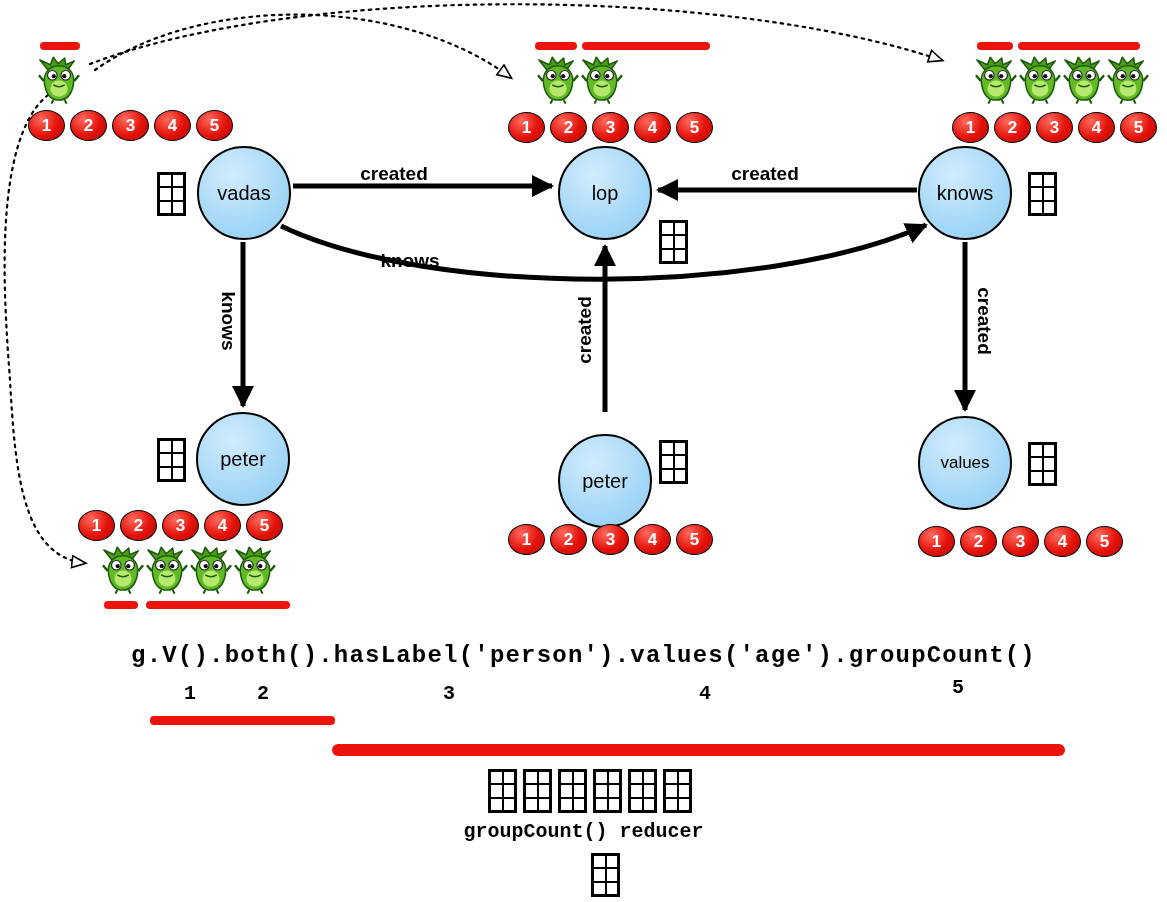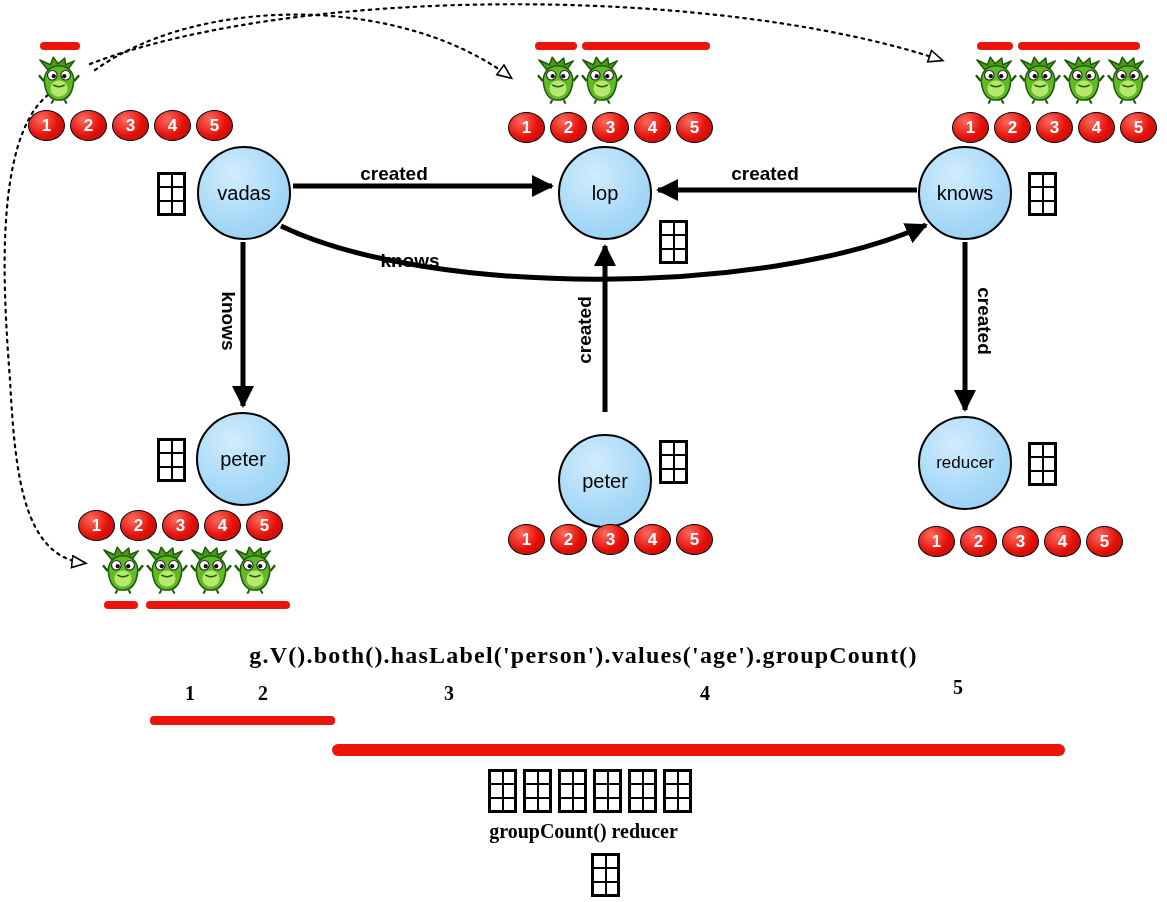--- a/index.html
+++ b/index.html
@@ -23,21 +23,21 @@
           border:1.6px solid #000; color:#fff; font-weight:bold; font-size:17px;
           display:flex; align-items:center; justify-content:center; flex:0 0 auto; }
   .gremlin-group { position:absolute; display:flex; gap:2px; }
   .gremlin { width:42px; height:48px; flex:0 0 auto; }
   .redbar { position:absolute; height:8px; border-radius:4px; background:#ec130b; }
   .grid-icon { position:absolute; width:29px; height:44px; display:grid;
                grid-template-columns:1fr 1fr; grid-template-rows:1fr 1fr 1fr;
                background:#fff; border:2px solid #000; }
   .grid-icon.inline { position:static; flex:0 0 auto; }
   .grid-icon span { border:1.5px solid #000; }
-  .mono { font-family:Liberation Serif, serif; font-weight:bold; }
+  .mono { font-family:Liberation Mono, monospace; font-weight:bold; }
   #query-text { position:absolute; top:642px; left:0; width:100%; text-align:center;
                 font-size:24px; letter-spacing:1.2px; white-space:nowrap; }
   .step-num { position:absolute; font-size:20px; transform:translateX(-50%); }
   #reducer-label { position:absolute; top:820px; left:0; width:100%; text-align:center; font-size:20px; }
   #reducer-grids { position:absolute; left:488px; top:769px; display:flex; gap:6px; }
 </style>
 </head>
 <body>
 
 <div id="stage">
@@ -87,21 +87,21 @@
   <div class="vertex" style="left:918px;top:146px">
     <span>knows</span>
   </div>
   <div class="vertex" style="left:196px;top:412px">
     <span>peter</span>
   </div>
   <div class="vertex" style="left:558px;top:434px">
     <span>peter</span>
   </div>
   <div class="vertex small-label" style="left:918px;top:416px">
-    <span>reducer</span>
+    <span>values</span>
   </div>
 
   <div class="edge-label" style="left:394px;top:174px">created</div>
   <div class="edge-label" style="left:765px;top:174px">created</div>
   <div class="edge-label" style="left:410px;top:261px">knows</div>
   <div class="edge-label v90" style="left:228px;top:321px">knows</div>
   <div class="edge-label vm90" style="left:585px;top:330px">created</div>
   <div class="edge-label v90" style="left:984px;top:321px">created</div>
 
   <div class="grid-icon" style="left:157px;top:172px">

